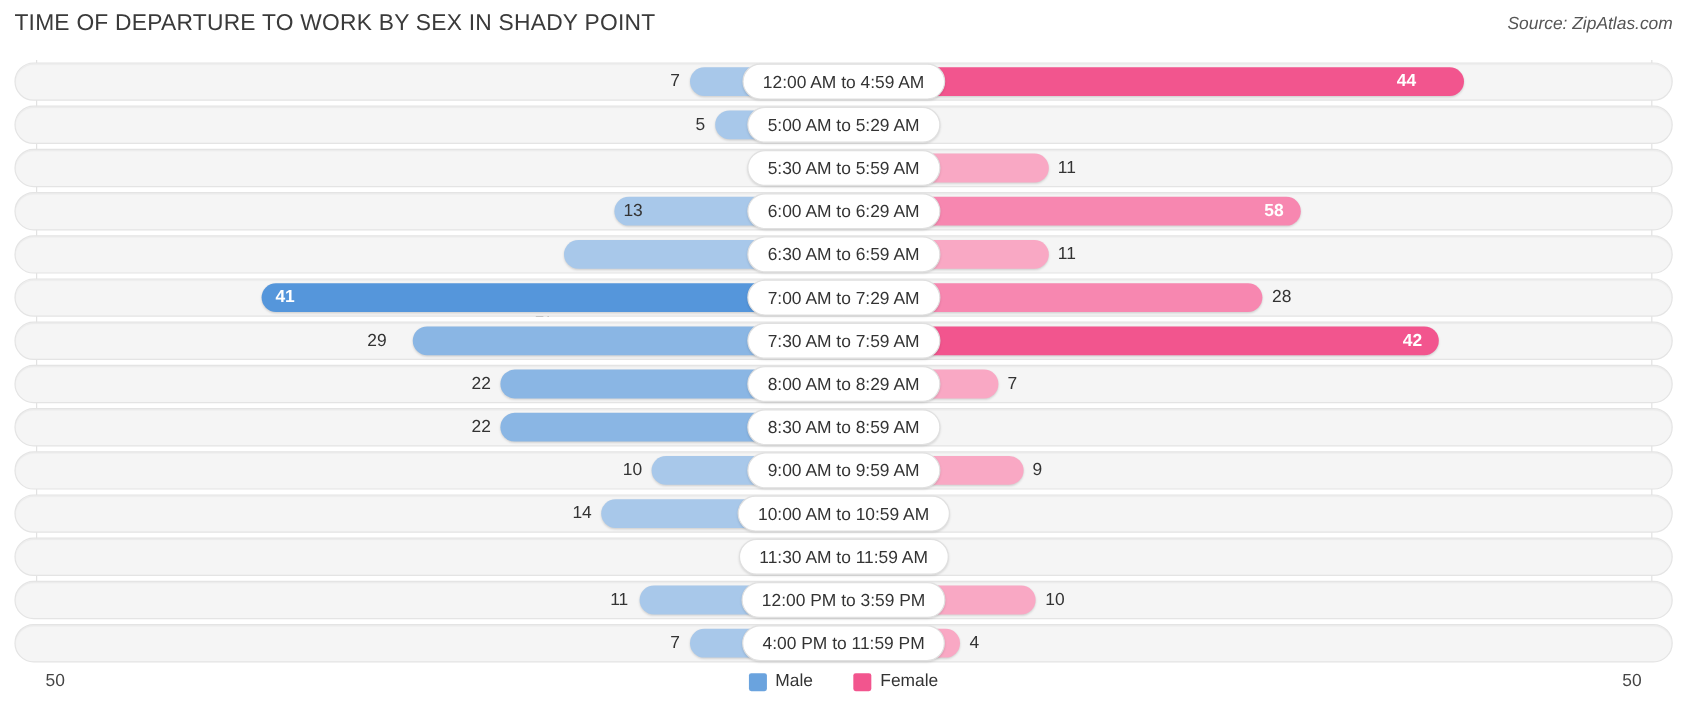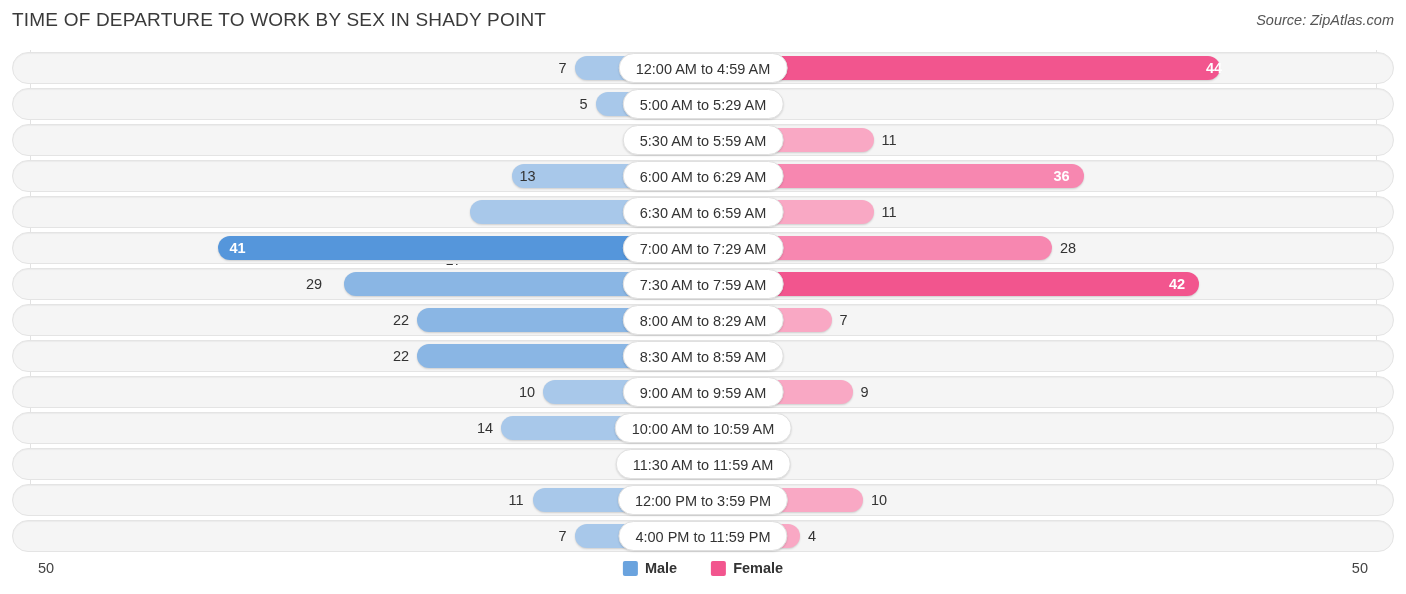--- a/index.html
+++ b/index.html
@@ -81,21 +81,21 @@
     font-size:14.5px; color:#444;
   }
   .axis-left  { left:38px; }
   .axis-right { right:38px; }
 
   .legend {
     position:absolute; left:50%; transform:translateX(-50%); top:4px;
     display:flex; align-items:center; gap:10px;
     white-space:nowrap;
   }
-  .legend-item { display:flex; align-items:flex-end; gap:7px;font-weight:bold; }
+  .legend-item { display:flex; align-items:flex-end; gap:7px; }
   .swatch { width:15px; height:15px; border-radius:2px; display:inline-block; }
   .legend-text { font-size:14.5px; color:#333; }
 </style>
 </head>
 <body>
 
 <div class="page">
 
   <div class="header">
     <div class="chart-title">TIME OF DEPARTURE TO WORK BY SEX IN SHADY POINT</div>
@@ -105,21 +105,21 @@
   <div class="plot">
     <div class="gridline grid-left"></div>
     <div class="gridline grid-right"></div>
     <div class="rows" id="rows">
         <div class="row">
           <div class="track"></div>
           <div class="bar-wrap">
             <div class="bar bar-male" style="right: 693px; width: 138.5px; background: rgb(168, 200, 234);"></div>
             <div class="bar bar-female" style="left: 693px; width: 527px; background: rgb(242, 85, 142);"></div>
             <div class="val" style="left: 558.5px;">7</div>
-            <div class="val val-in" style="left: 1206px;">44</div>
+            <div class="val val-in" style="left: 1164px;">44</div>
             <div class="pill">12:00 AM to 4:59 AM</div>
           </div>
         </div>
         <div class="row">
           <div class="track"></div>
           <div class="bar-wrap">
             <div class="bar bar-male" style="right: 693px; width: 117.5px; background: rgb(168, 200, 234);"></div>
             <div class="bar bar-female" style="left: 693px; width: 65px; background: rgb(249, 168, 196);"></div>
             <div class="val" style="left: 579.5px;">5</div>
             <div class="val" style="left: 766px;">0</div>
@@ -135,21 +135,21 @@
             <div class="val" style="left: 881.5px;">11</div>
             <div class="pill">5:30 AM to 5:59 AM</div>
           </div>
         </div>
         <div class="row">
           <div class="track"></div>
           <div class="bar-wrap">
             <div class="bar bar-male" style="right: 693px; width: 201.5px; background: rgb(168, 200, 234);"></div>
             <div class="bar bar-female" style="left: 693px; width: 390.5px; background: rgb(247, 135, 176);"></div>
             <div class="val" style="left: 487.5px; margin-left: 32px;">13</div>
-            <div class="val val-in" style="left: 1053.5px;">36</div>
+            <div class="val val-in" style="left: 1053.5px;">58</div>
             <div class="pill">6:00 AM to 6:29 AM</div>
           </div>
         </div>
         <div class="row">
           <div class="track"></div>
           <div class="bar-wrap">
             <div class="bar bar-male" style="right: 693px; width: 243.5px; background: rgb(168, 200, 234);"></div>
             <div class="bar bar-female" style="left: 693px; width: 180.5px; background: rgb(249, 168, 196);"></div>
             <div class="val" style="left: 445.5px; margin-top: 48px;">17</div>
             <div class="val" style="left: 881.5px;">11</div>

